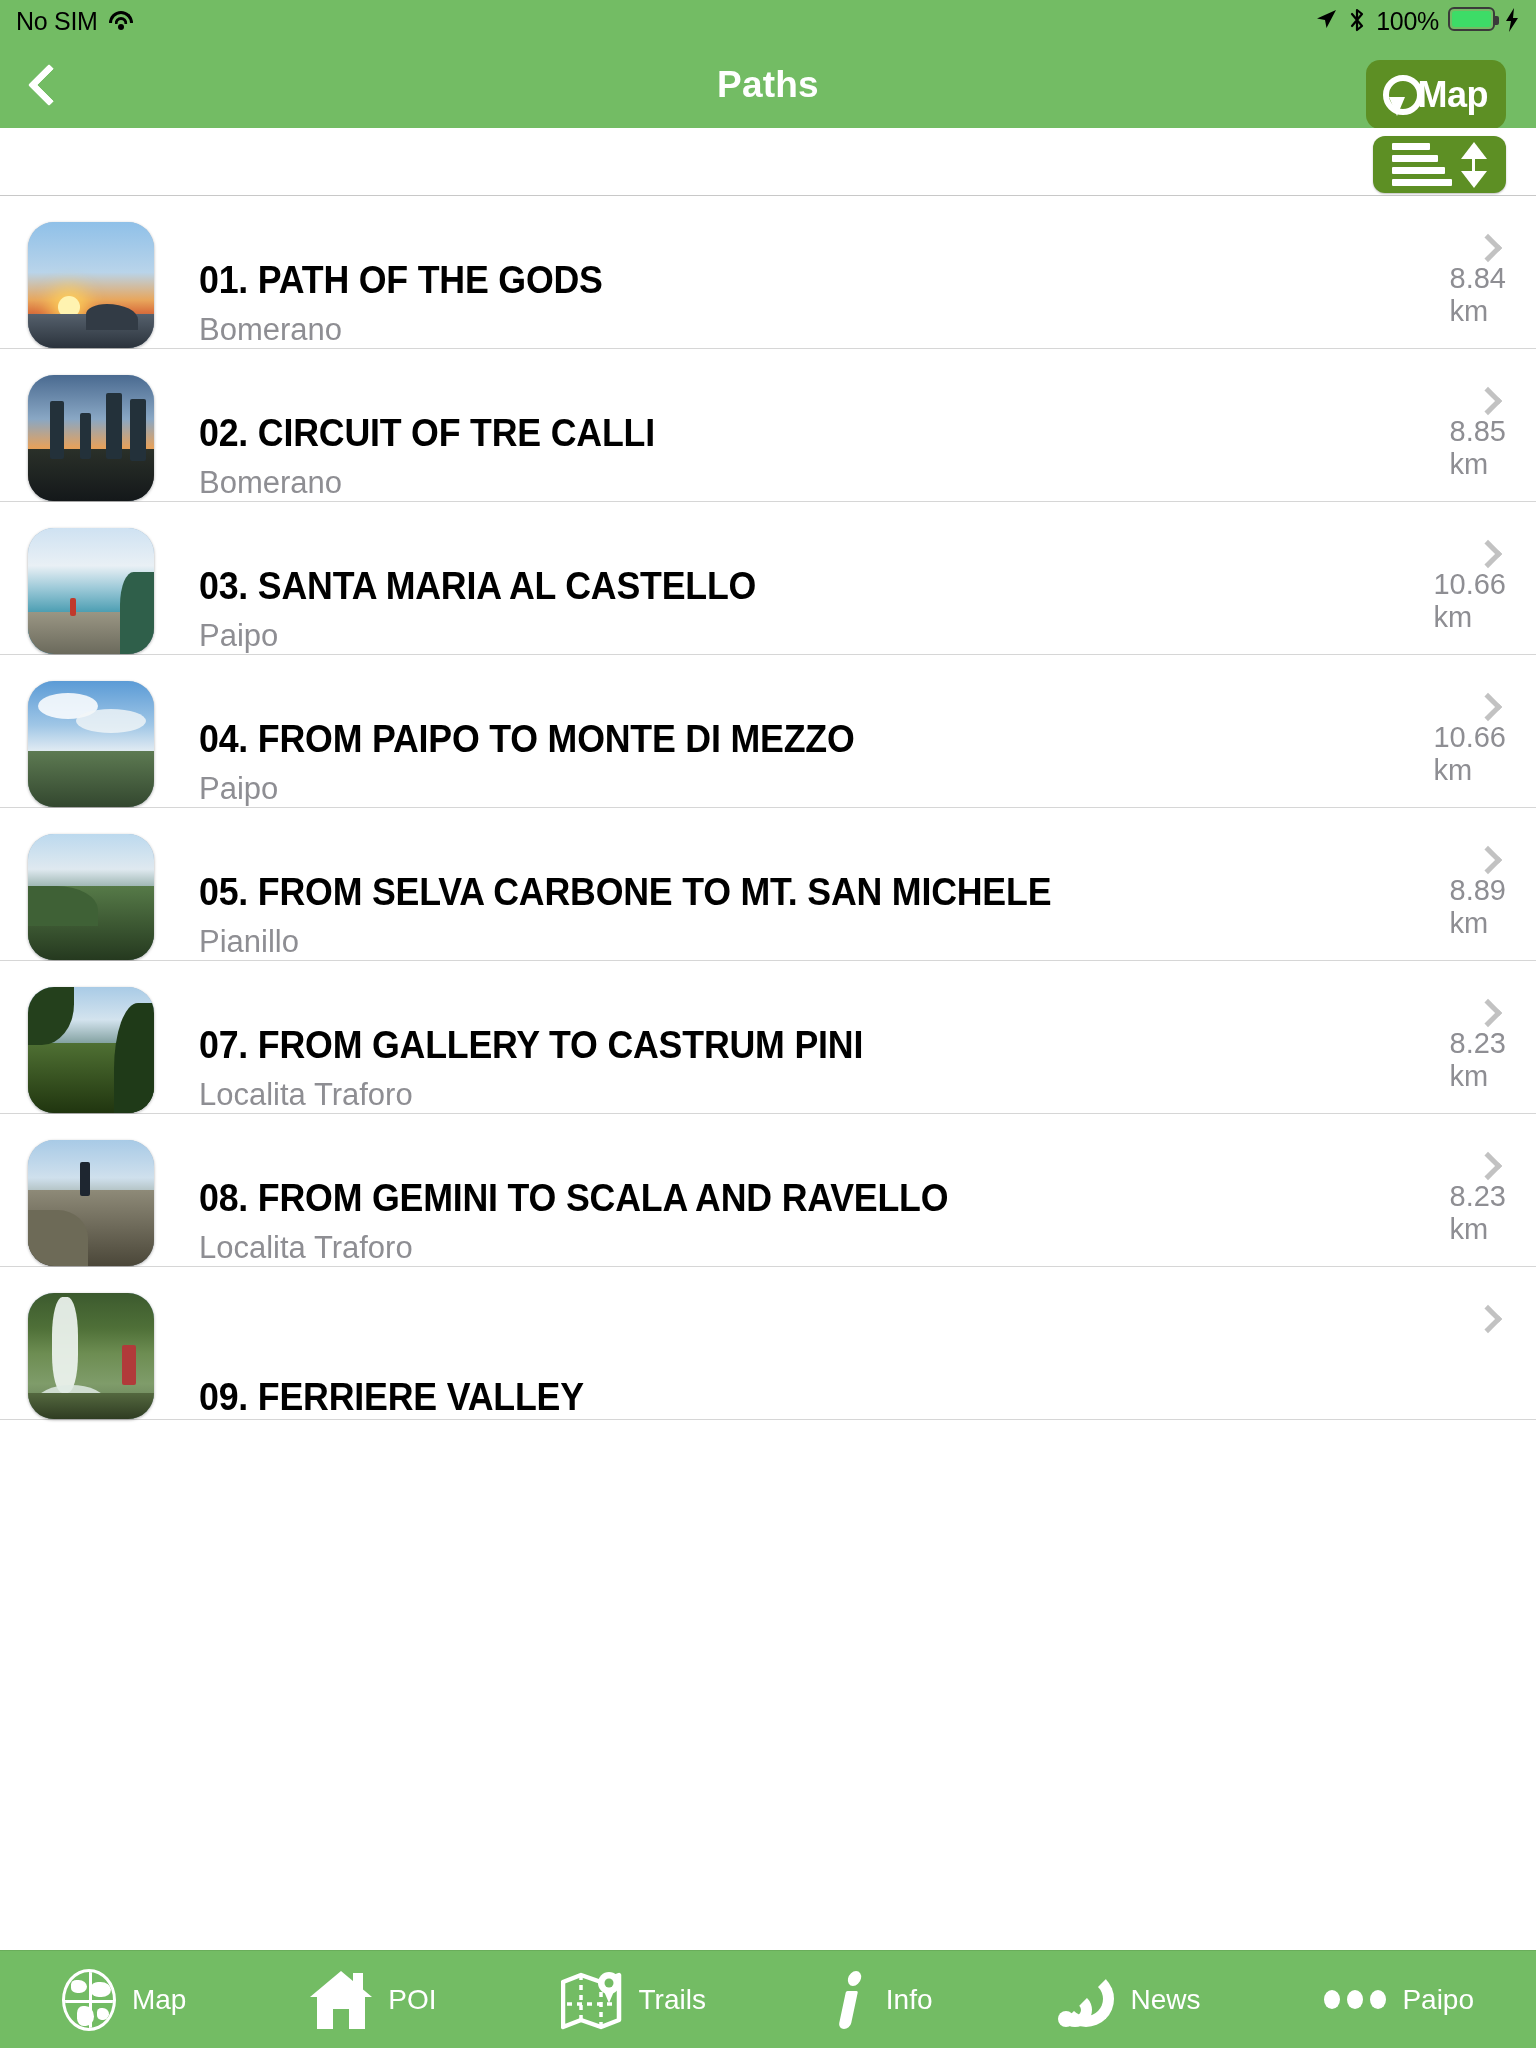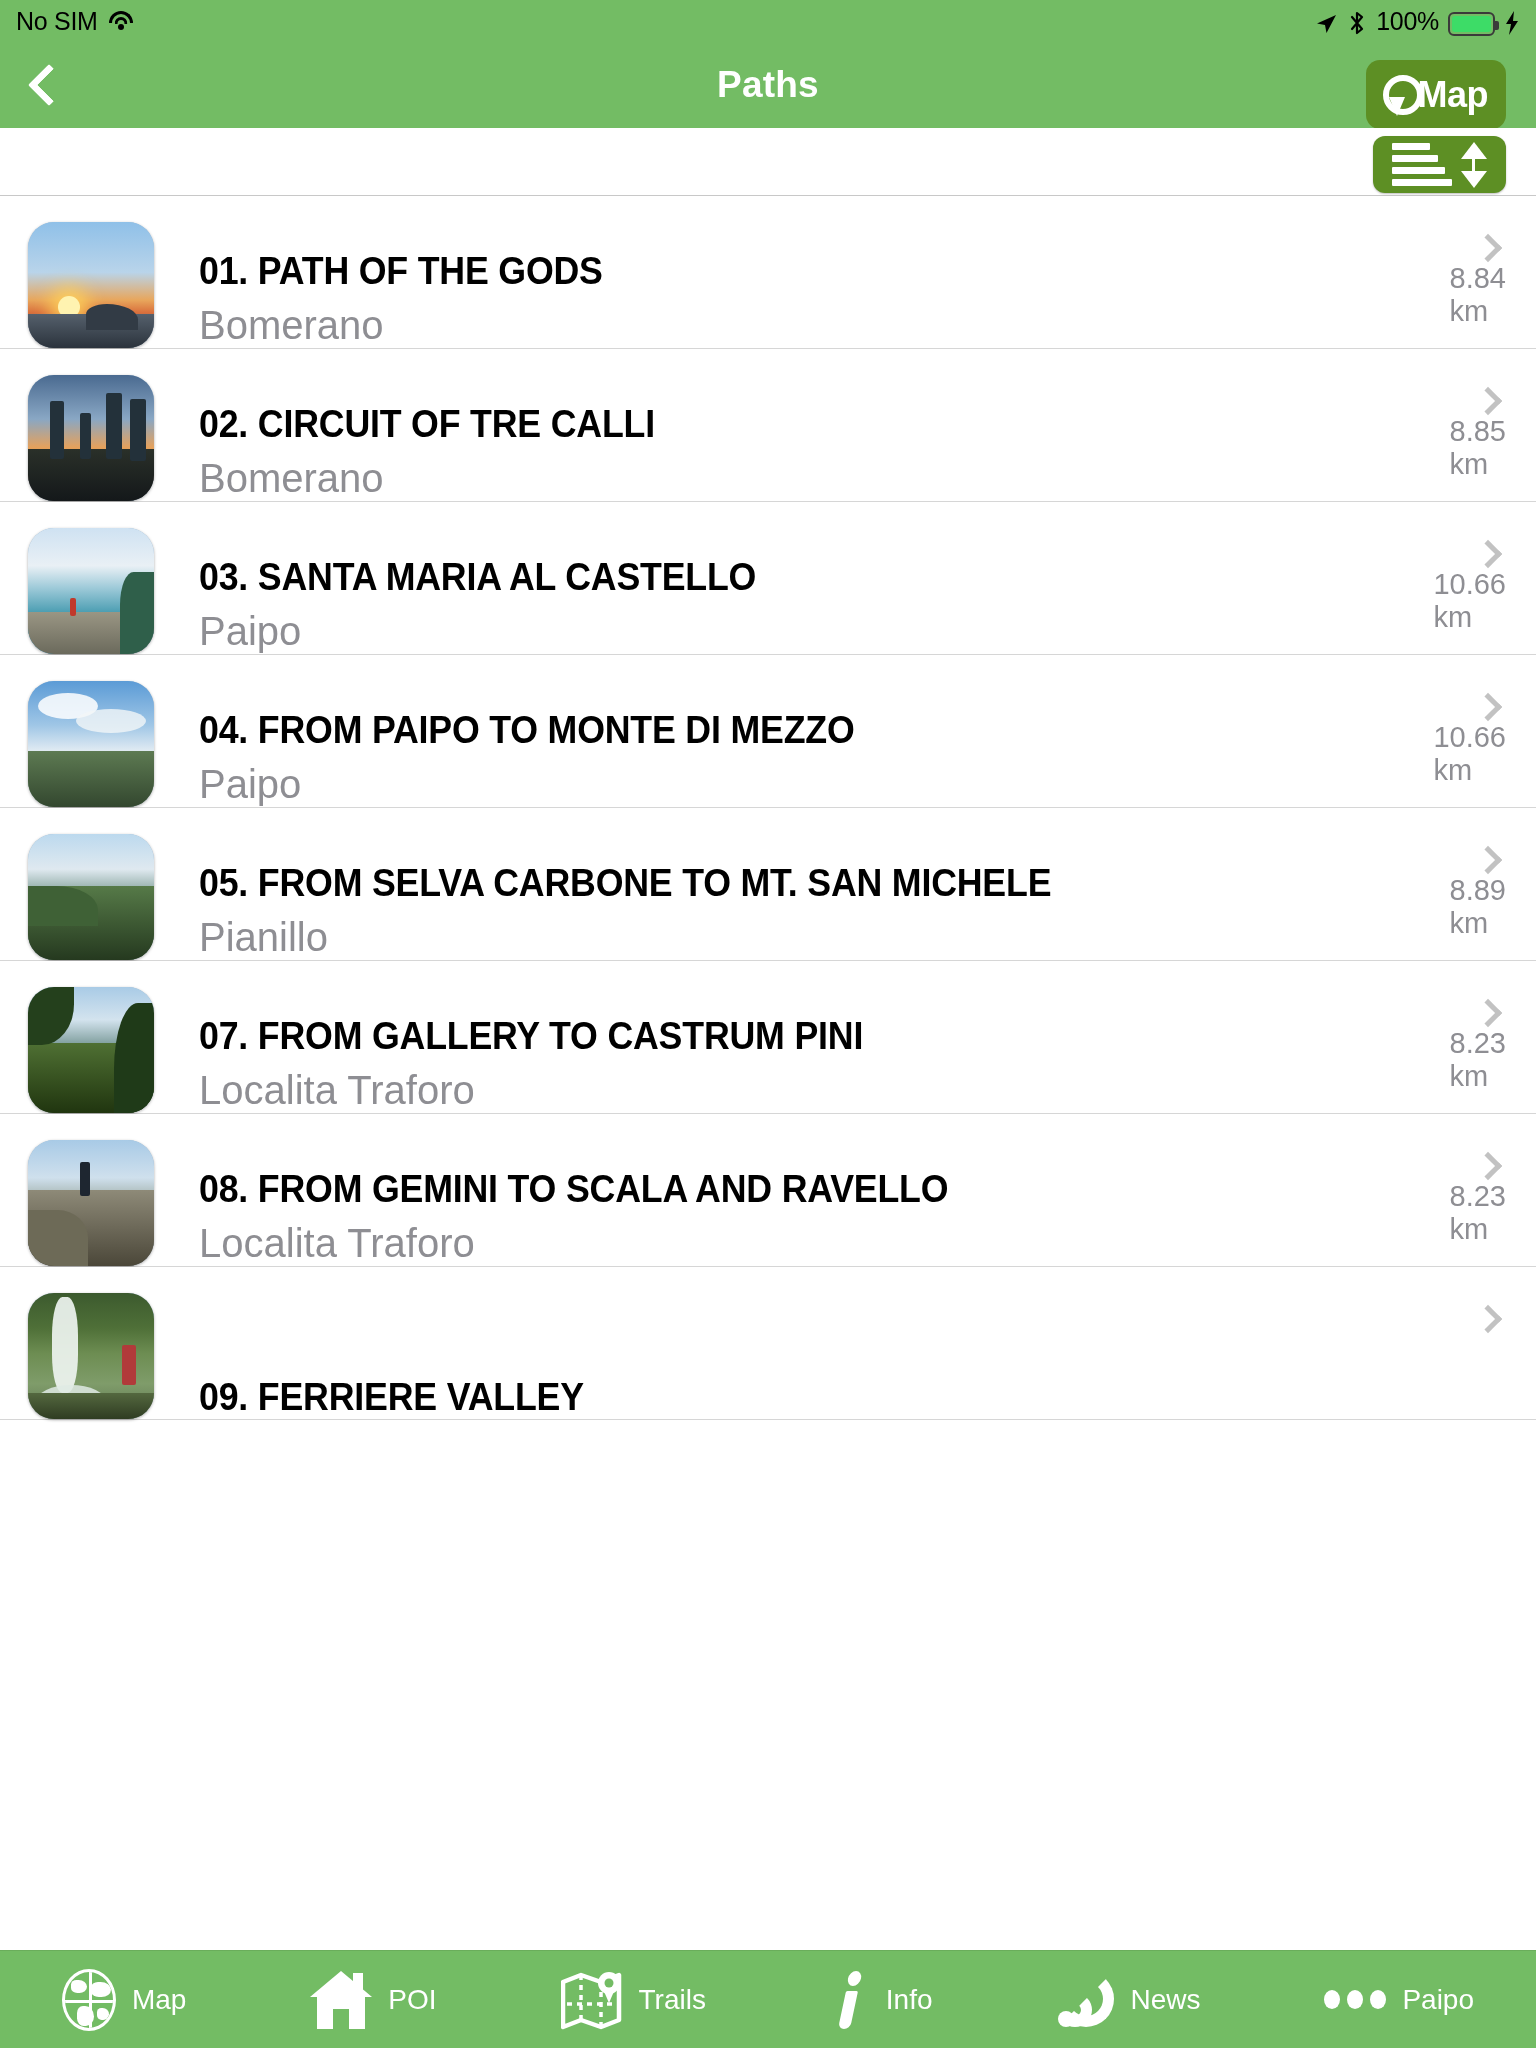--- a/index.html
+++ b/index.html
@@ -26,21 +26,21 @@
     padding: 15px 16px;
     color: #000;
   }
   .sb-left { display: flex; align-items: center; gap: 10px; }
   .sb-text { font-size: 25px; letter-spacing: -0.3px; font-weight: 400; }
   .sb-center {
     position: absolute; left: 0; right: 0; text-align: center;
     font-size: 25px; font-weight: 500;
   }
   .sb-right {
-    margin-left: auto; display: flex; align-items: flex-end; gap: 9px;
+    margin-left: auto; display: flex; align-items: flex-start; gap: 9px;
   }
   .wifi-ico { width: 26px; height: 20px; position: relative; display:inline-block; }
   .wifi-ico i {
     position: absolute; border: 3px solid #000; border-bottom: none;
     border-radius: 50% 50% 0 0 / 100% 100% 0 0; left: 50%; transform: translateX(-50%);
   }
   .wifi-ico i:nth-child(1) { width: 24px; height: 12px; top: 0; }
   .wifi-ico i:nth-child(2) { width: 13px; height: 7px; top: 6px; }
   .wifi-dot { position:absolute; width:6px; height:6px; border-radius:50%; background:#000; left:50%; transform:translateX(-50%); top:13px; }
   .batt {
@@ -142,21 +142,21 @@
   .thumb .fig { position:absolute; background:#23313a; border-radius: 2px; }
 
   .row-text { flex: 1 1 auto; padding-left: 45px; min-width: 0; }
   .row-title {
     font-size: 38px; font-weight: 700; color: #000;
     letter-spacing: -0.2px; white-space: nowrap;
     font-family: "Liberation Sans Narrow", "Liberation Sans", sans-serif;
     transform: scaleX(0.94); transform-origin: left center;
   }
   .row-sub {
-    margin-top: 10px; font-size: 40px; color: #8e8e93; font-weight: 400;
+    margin-top: 10px; font-size: 31px; color: #8e8e93; font-weight: 400;
   }
   .row-right {
     position: absolute; right: 30px; top: 0; bottom: 0;
     display: flex; flex-direction: column; align-items: flex-end; justify-content: center;
   }
   .chev {
     position: absolute; right: 8px; top: 50%; margin-top: -34px;
     width: 20px; height: 20px;
     border-top: 5px solid #c2c2c2; border-right: 5px solid #c2c2c2;
     transform: rotate(45deg);

